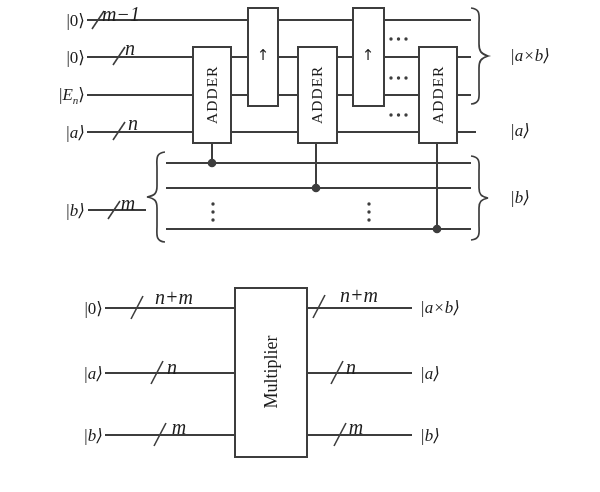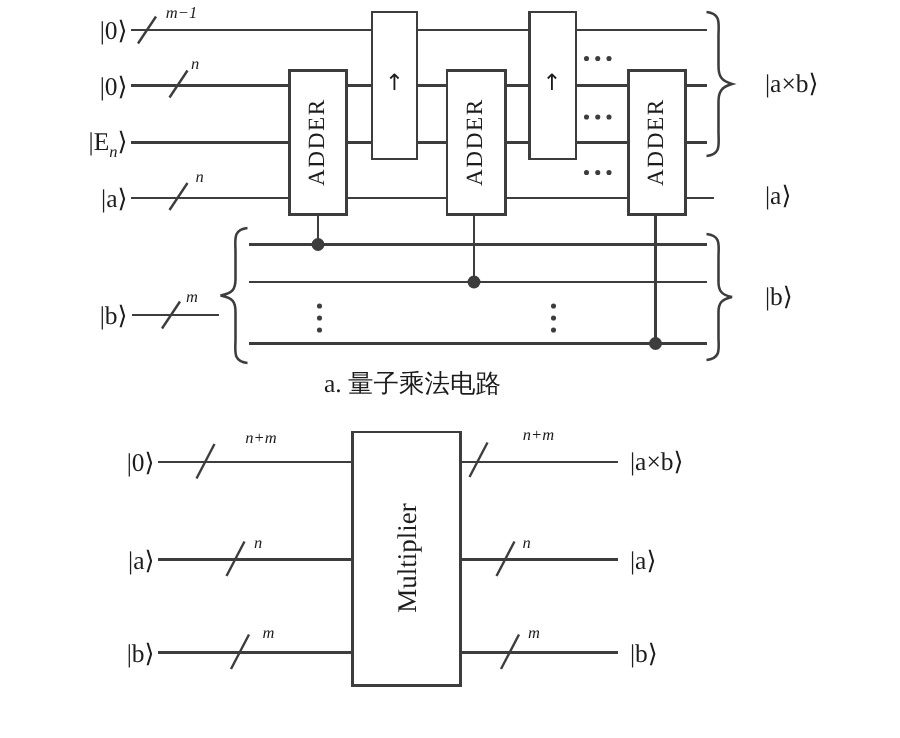--- a/index.html
+++ b/index.html
@@ -15,22 +15,22 @@
   }
   svg{position:absolute;left:0;top:0;}
   svg line,svg path,svg rect{stroke:var(--line);}
   svg line{stroke-width:1.5;fill:none;}
   .slash line{stroke-width:1.6;}
   svg rect{fill:#fff;stroke-width:1.6;}
   svg circle{fill:var(--line);stroke:none;}
   svg path.brace{fill:none;stroke-width:1.7;}
   .lbl{position:absolute;line-height:1.15;font-size:17px;white-space:nowrap;}
   .right{text-align:right;}
-  .it{}
-  .bus{position:absolute;font-style:italic;font-size:11px;line-height:1;white-space:nowrap;text-align:center;}
+  .it{font-style:italic;}
+  .bus{position:absolute;font-style:italic;font-size:20px;line-height:1;white-space:nowrap;text-align:center;}
   .rot{position:absolute;text-align:center;transform:rotate(-90deg);white-space:nowrap;}
   .gate-label{font-size:15.5px;letter-spacing:1px;line-height:1;}
   .mult-label{font-size:18px;line-height:1;}
   .arrow{position:absolute;font-size:15px;line-height:1;text-align:center;
          font-family:"DejaVu Sans","Liberation Sans",sans-serif;}
   .caption{position:absolute;font-size:17px;text-align:center;line-height:1.2;}
   sub{font-size:11px;font-style:italic;}
 </style>
 </head>
 <body>
@@ -136,21 +136,20 @@
   <span class="rot gate-label" style="left:162px;top:87px;width:100px;">ADDER</span>
   <span class="rot gate-label" style="left:267px;top:87px;width:100px;">ADDER</span>
   <span class="rot gate-label" style="left:388px;top:87px;width:100px;">ADDER</span>
   <span class="arrow" style="left:255px;top:48px;width:16px;">↑</span>
   <span class="arrow" style="left:360px;top:48px;width:16px;">↑</span>
 
   <span class="lbl it" style="left:510px;top:46px;">|a×b⟩</span>
   <span class="lbl it" style="left:510px;top:121px;">|a⟩</span>
   <span class="lbl it" style="left:510px;top:188px;">|b⟩</span>
 
-  <span class="caption" style="left:175px;top:246px;width:200px;">a. 量子乘法电路</span>
 
   <span class="lbl right" style="left:58px;top:299px;width:45px;">|0⟩</span>
   <span class="lbl right it" style="left:58px;top:364px;width:45px;">|a⟩</span>
   <span class="lbl right it" style="left:58px;top:426px;width:45px;">|b⟩</span>
 
   <span class="bus" style="left:148px;top:287px;width:52px;">n+m</span>
   <span class="bus" style="left:160px;top:357px;width:24px;">n</span>
   <span class="bus" style="left:167px;top:417px;width:24px;">m</span>
 
   <span class="rot mult-label" style="left:211px;top:363px;width:120px;">Multiplier</span>

